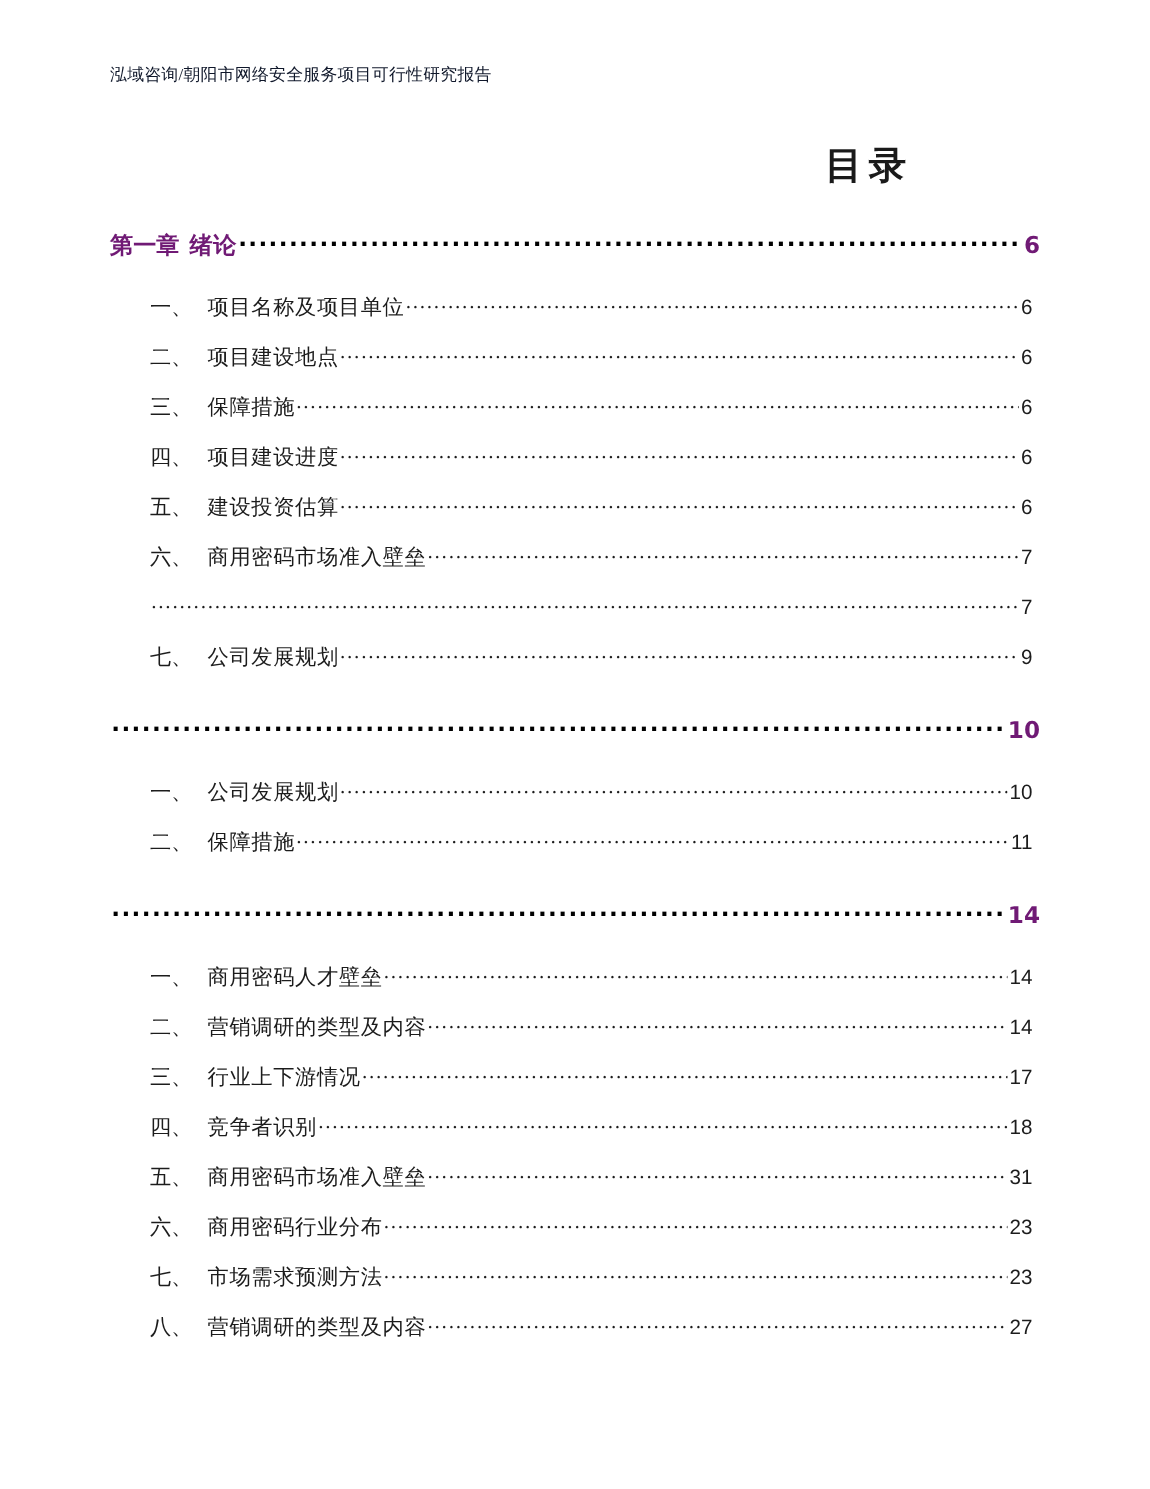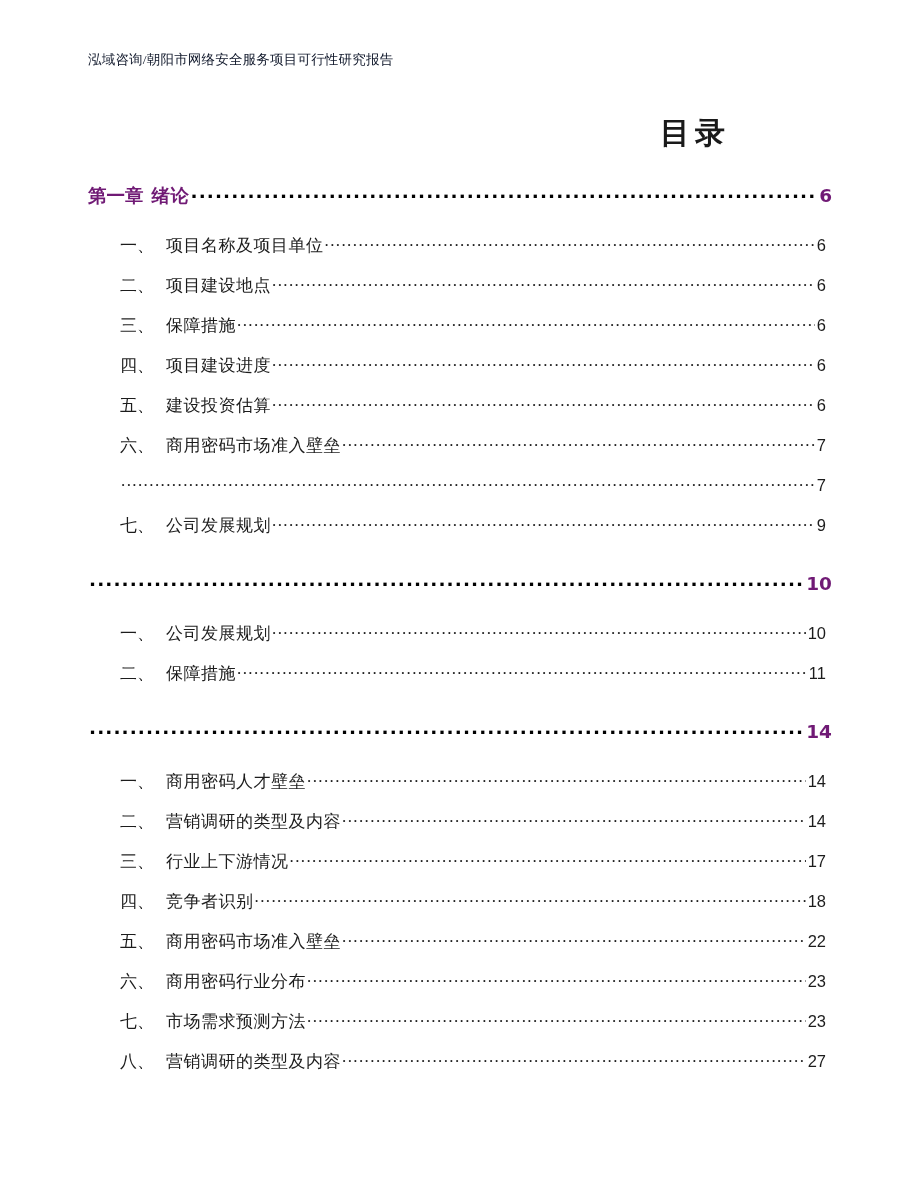--- a/index.html
+++ b/index.html
@@ -301,21 +301,21 @@
         </span>
         <span class="leader"></span>
         <span class="page-num">18</span>
       </div>
       <div class="toc-row level-2">
         <span class="entry-label">
           <span class="entry-num">五、</span>
           <span class="entry-text">商用密码市场准入壁垒</span>
         </span>
         <span class="leader"></span>
-        <span class="page-num">22</span>
+        <span class="page-num">31</span>
       </div>
       <div class="toc-row level-2">
         <span class="entry-label">
           <span class="entry-num">六、</span>
           <span class="entry-text">商用密码行业分布</span>
         </span>
         <span class="leader"></span>
         <span class="page-num">23</span>
       </div>
       <div class="toc-row level-2">

